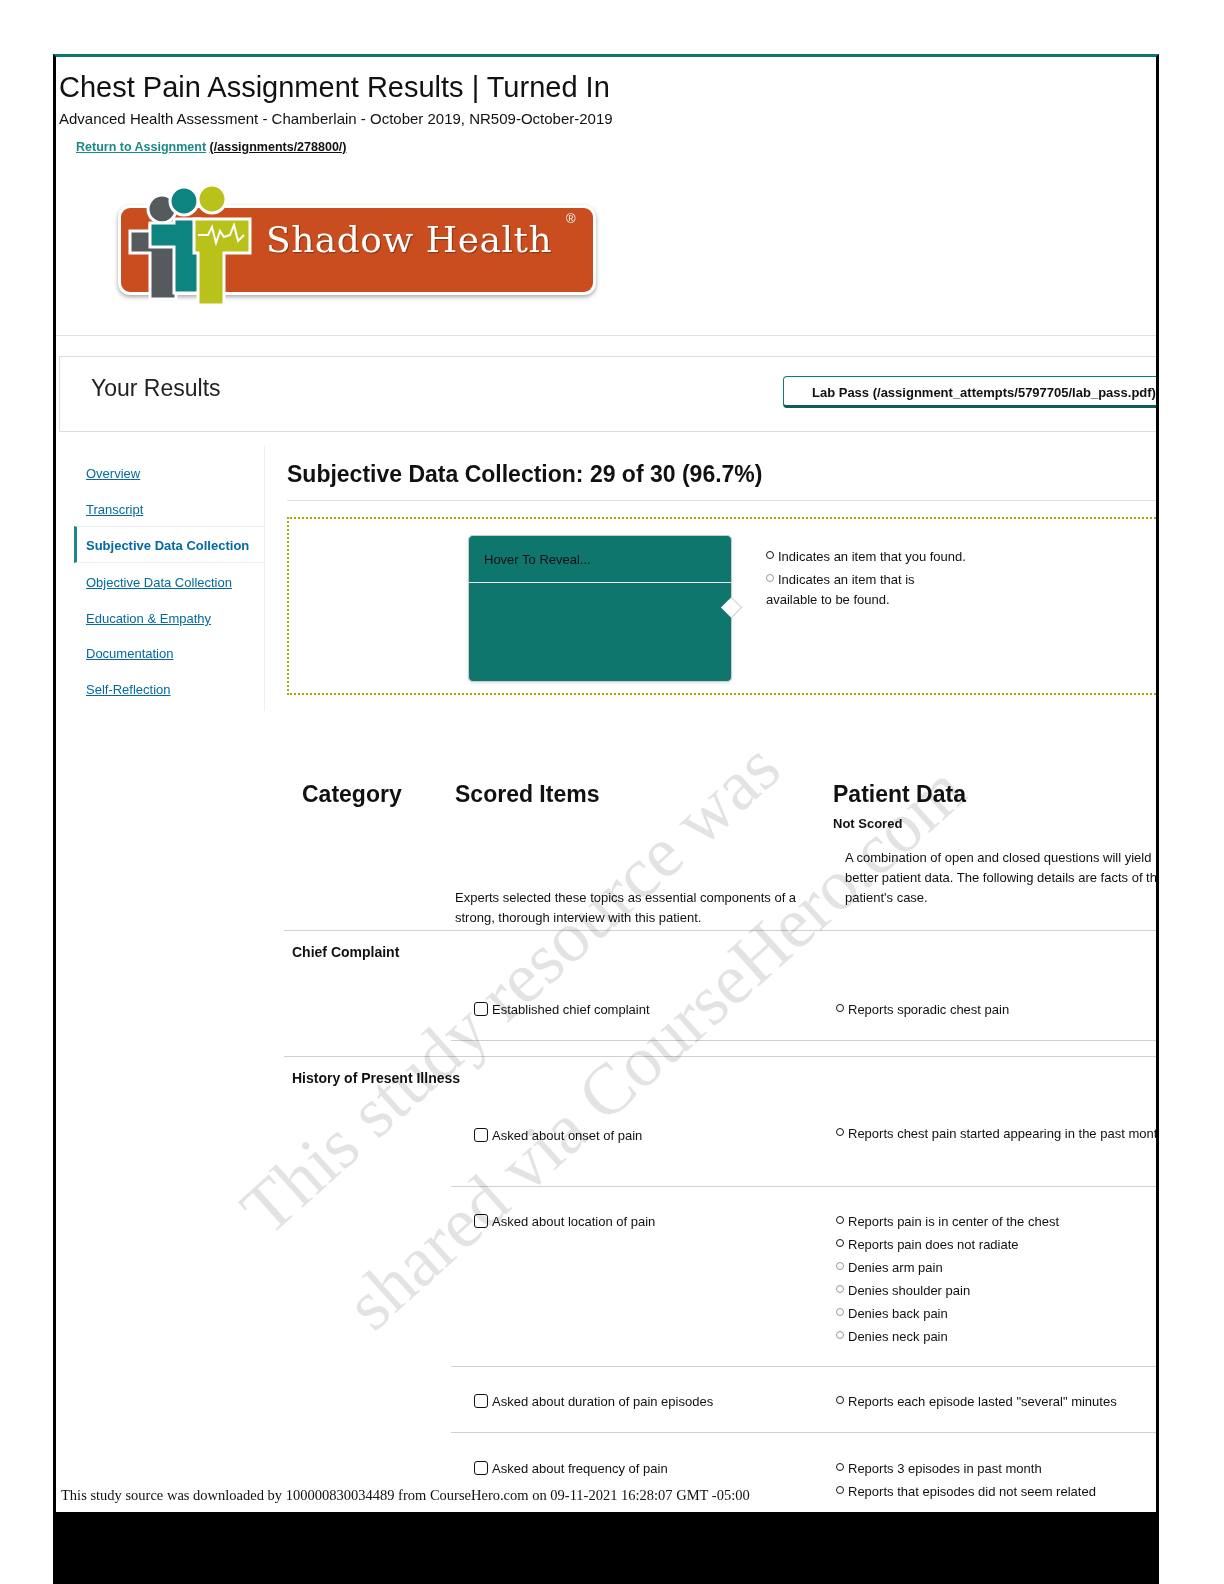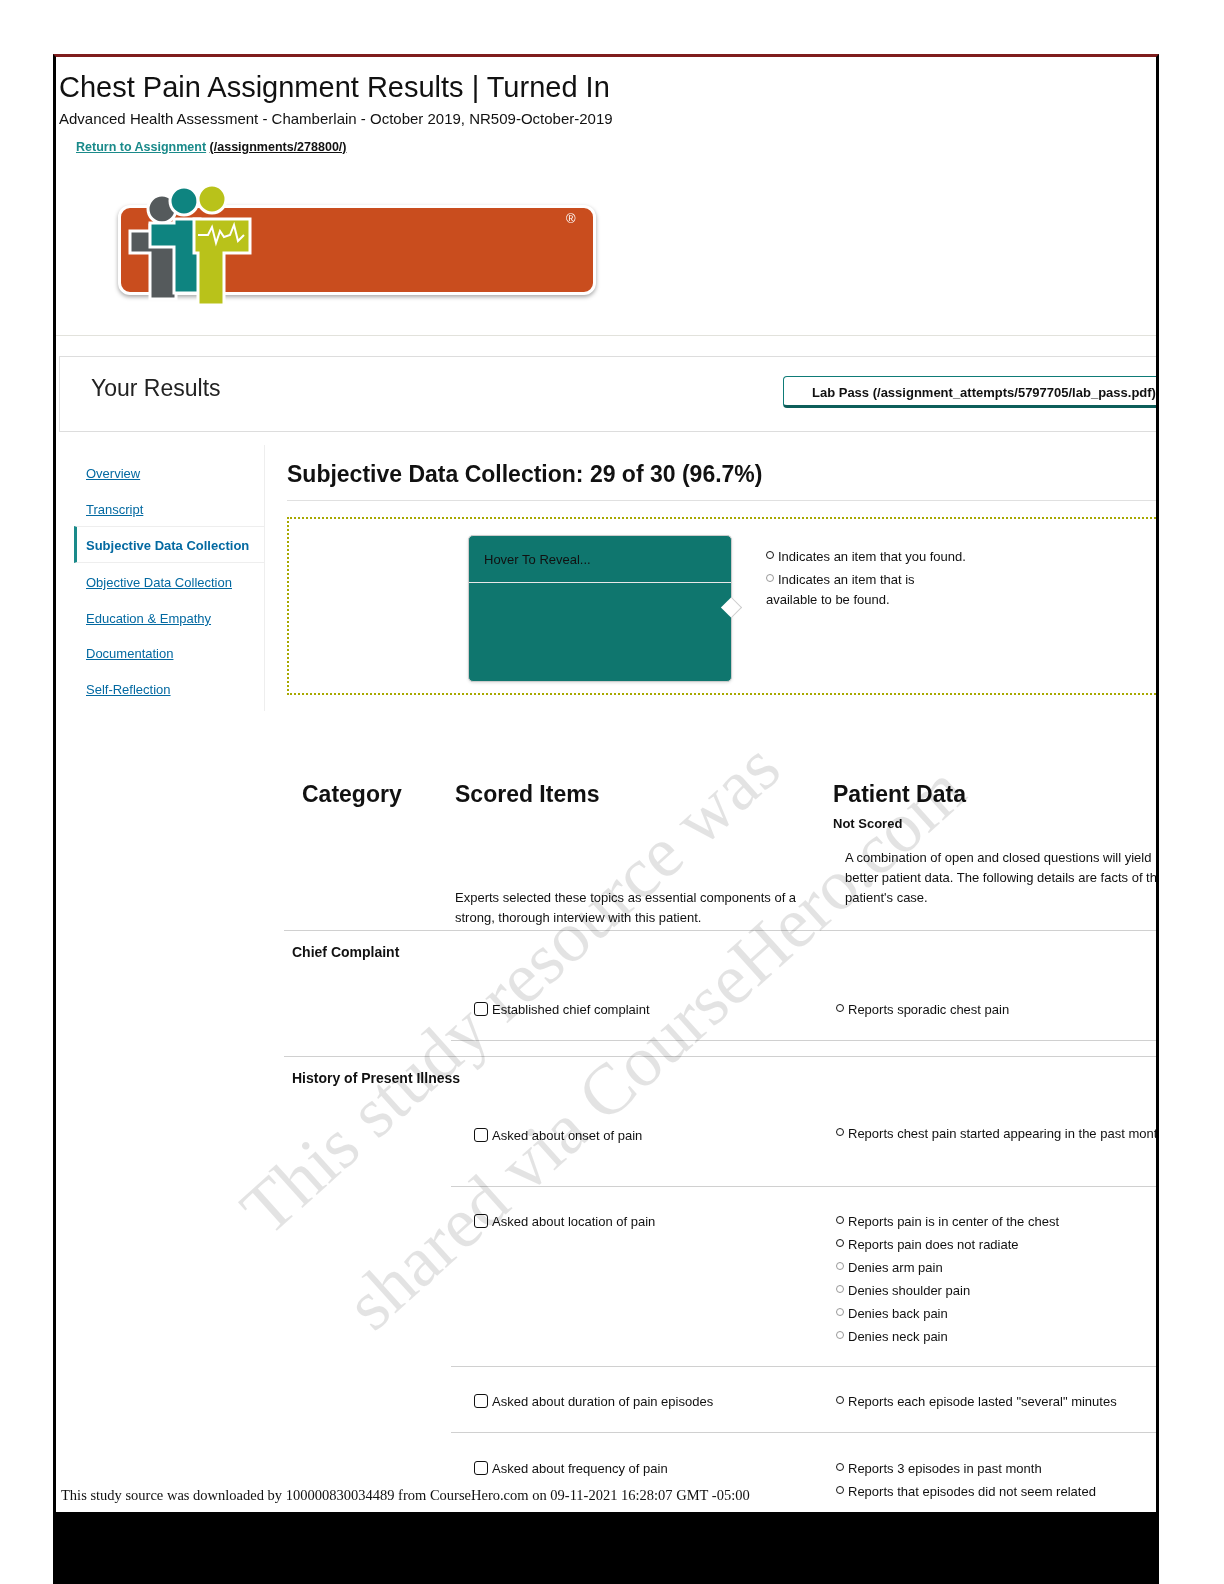--- a/index.html
+++ b/index.html
@@ -1,20 +1,20 @@
 <!DOCTYPE html>
 <html><head>
 <meta charset="utf-8">
 <style>
   html, body { margin: 0; padding: 0; background: #ffffff; }
   body { width: 1224px; height: 1584px; position: relative; overflow: hidden;
          font-family: "Liberation Sans", sans-serif; color: #111; }
 
   .page-frame { position: absolute; left: 53px; top: 54px; width: 1106px; height: 1530px;
-                border-left: 3px solid #000; border-top: 3px solid #7f1d1d; border-right: 3px solid #000;
+                border-left: 3px solid #000; border-top: 3px solid #0f766e; border-right: 3px solid #000;
                 box-sizing: border-box; overflow: hidden; background: #fff; }
   .bottom-bar { position: absolute; left: 53px; top: 1512px; width: 1106px; height: 72px; background: #000; }
 
   .title { position: absolute; left: 3px; top: 14px; font-size: 29px; font-weight: 400; color: #111; white-space: nowrap; }
   .subtitle { position: absolute; left: 3px; top: 53px; font-size: 15px; color: #111; white-space: nowrap; }
   .return-link { position: absolute; left: 20px; top: 83px; font-size: 12.5px; font-weight: 700; white-space: nowrap; }
   .return-link a { color: #1a8a8a; text-decoration: underline; }
   .return-link .path { color: #111; text-decoration: underline; }
 
   
@@ -103,20 +103,21 @@
         <circle cx="70" cy="18" r="14" fill="#0e8480" stroke="#fff" stroke-width="3"></circle>
         <path d="M36 40 h24 v-4 h26 v4 h22 v24 h-22 v46 h-26 v-46 h-24 z" fill="#0e8480" stroke="#fff" stroke-width="3"></path>
       </g>
 
       <g>
         <circle cx="98" cy="16" r="14" fill="#b9c21a" stroke="#fff" stroke-width="3"></circle>
         <path d="M80 36 h56 v34 h-26 v52 h-26 v-52 h-4 z" fill="#b9c21a" stroke="#fff" stroke-width="3"></path>
         <polyline points="84,52 94,52 98,44 102,60 106,48 110,54 116,52 120,42 124,58 130,52" fill="none" stroke="#fff" stroke-width="2"></polyline>
       </g>
     </svg>
+    <div class="logo-text">Shadow Health</div>
     <div class="logo-reg">®</div>
   </div>
 
   <div class="hr-top"></div>
 
   <div class="results-box">
     <div class="your-results">Your Results</div>
     <div class="lab-pass">Lab Pass (/assignment_attempts/5797705/lab_pass.pdf)</div>
   </div>
 

